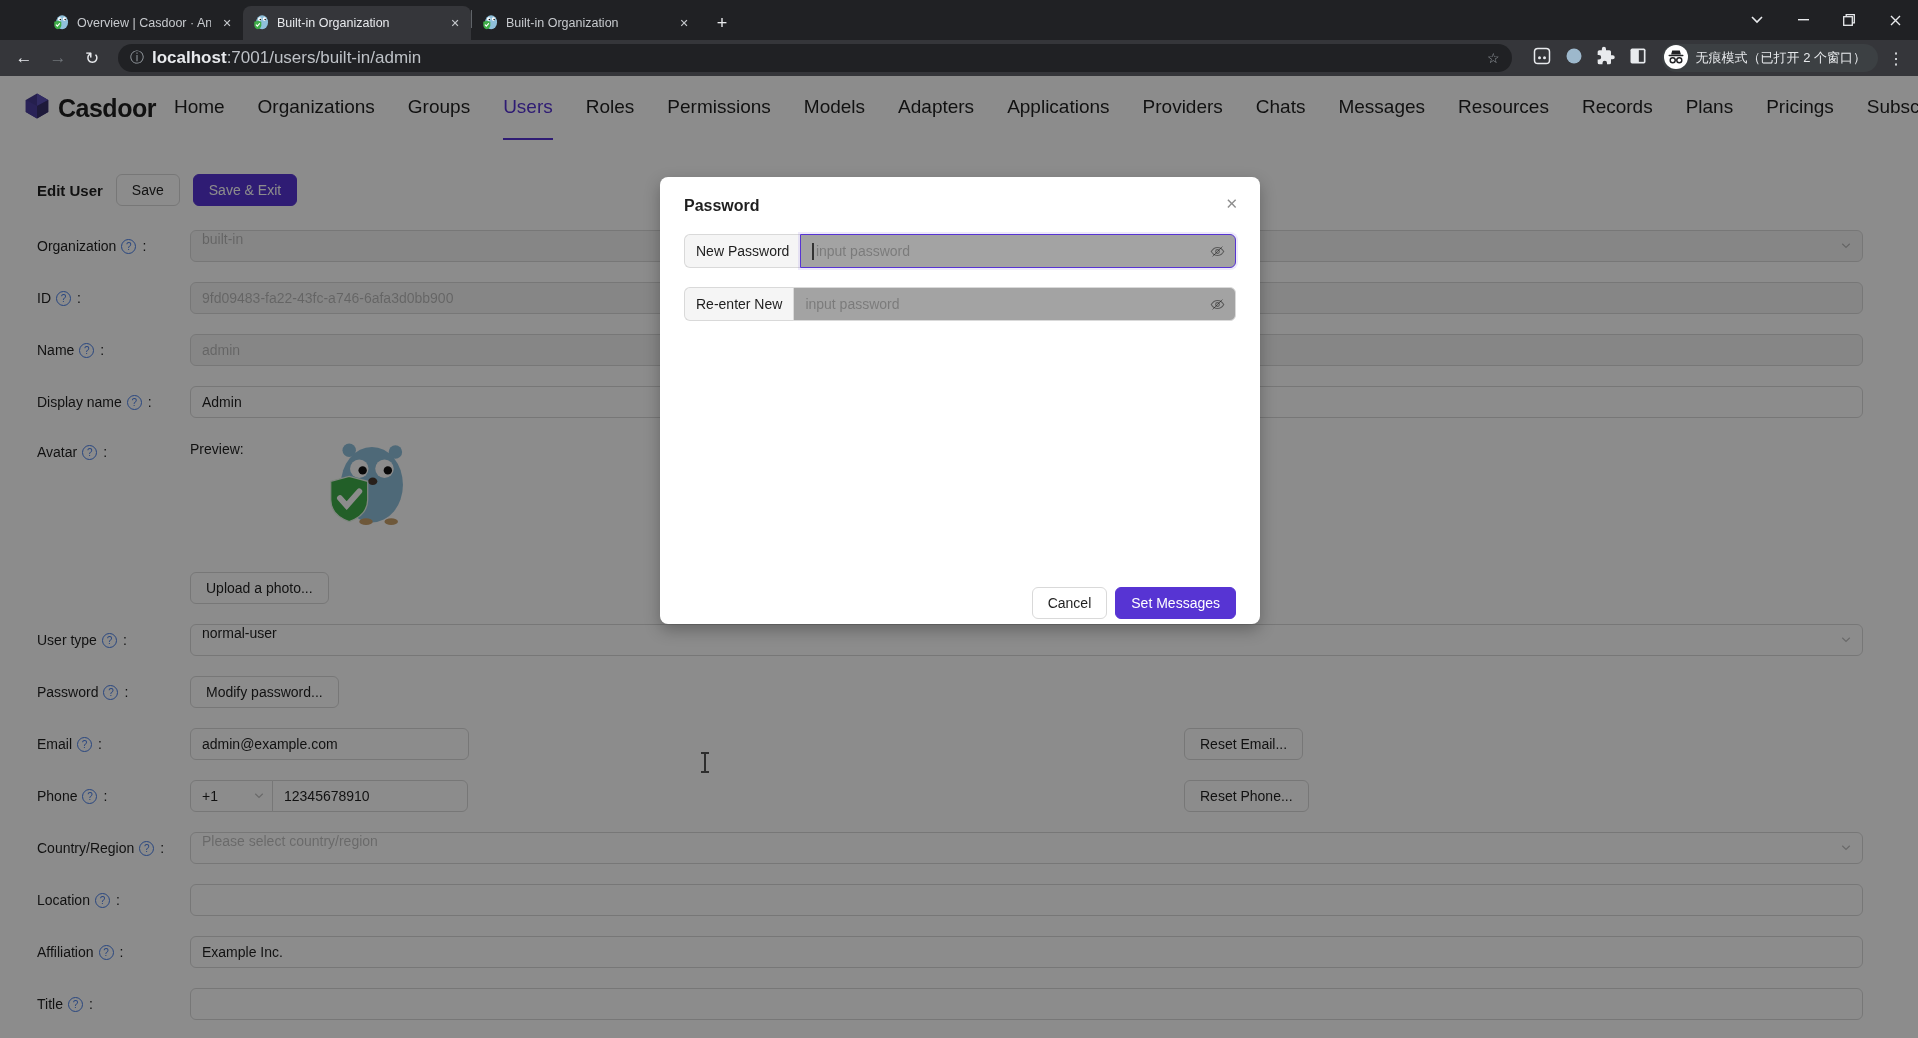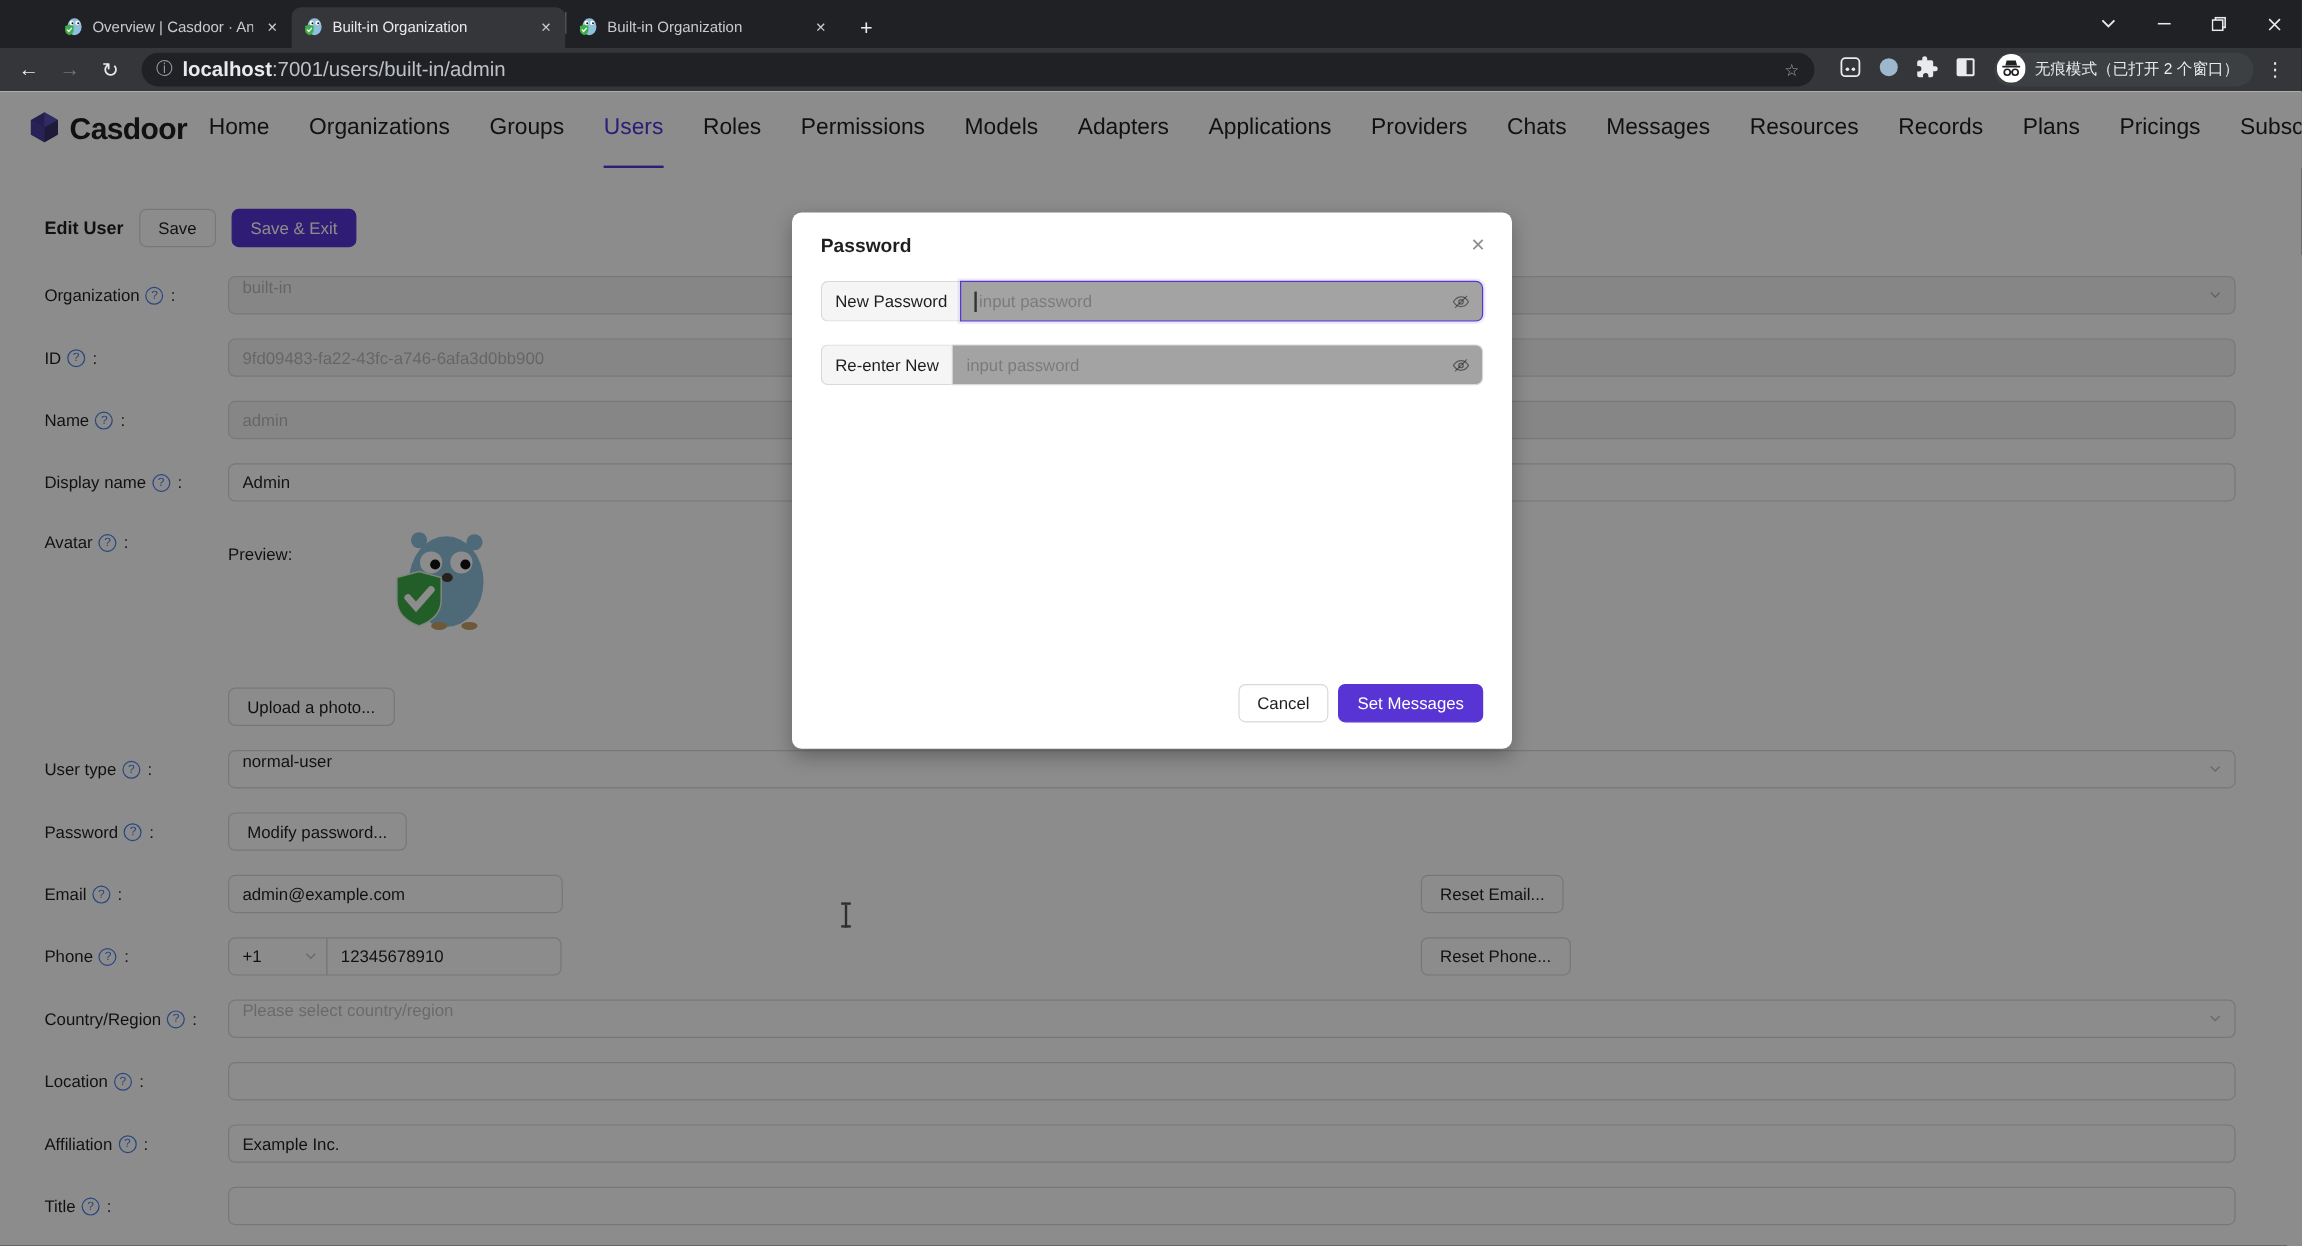--- a/index.html
+++ b/index.html
@@ -77,39 +77,39 @@
   .sel-arrow { position:absolute; right:12px; color:rgba(0,0,0,.25); pointer-events:none; display:flex; }
   .placeholder-text { color:rgba(0,0,0,.25); }
   .action-btn { position:absolute; left:994px; }
   .w-email { width:279px; }
   .phone-prefix { width:83px; border-radius:6px 0 0 6px; display:flex; align-items:center;
                   justify-content:space-between; padding:0 8px 0 11px; }
   .phone-num { width:196px; border-radius:0 6px 6px 0; margin-left:-1px; }
   .avatar-row { align-items:flex-start; }
   .avatar-row .flabel { margin-top:6px; }
   .preview-line { display:flex; align-items:flex-start; gap:80px; }
-  .preview-label { font-size:14px; color:rgba(0,0,0,.88); margin-top:16px; }
+  .preview-label { font-size:14px; color:rgba(0,0,0,.88); margin-top:3px; }
   .upload-btn { margin-top:40px; }
 
   
   .modal { position:absolute; left:660px; top:101px; width:600px; height:447px; background:#fff;
            border-radius:8px; box-shadow:0 6px 16px rgba(0,0,0,.28); z-index:20; padding:20px 24px; }
   .modal-title { font-size:16px; font-weight:bold; color:rgba(0,0,0,.88); }
   .modal-close { position:absolute; top:18px; right:22px; color:rgba(0,0,0,.45); font-size:15px; cursor:pointer; }
   .pw-row { display:flex; margin-top:19px; position:relative; }
   .pw-addon { flex:none; display:flex; align-items:center; padding:0 11px; font-size:14px;
               color:rgba(0,0,0,.88); background:#f5f5f5; border:1px solid #d9d9d9; border-right:none;
               border-radius:6px 0 0 6px; height:34px; }
   .pw-field { flex:1; height:34px; border:1px solid #d9d9d9; border-radius:0 6px 6px 0;
               display:flex; align-items:center; padding:0 34px 0 11px; position:relative; background:#a3a3a3; }
   .pw-field.focused { border-color:#5734d3; box-shadow:0 0 0 2px rgba(87,52,211,.10); }
   .pw-placeholder { font-size:14px; color:rgba(0,0,0,.25); }
   .caret { width:1.5px; height:17px; background:#333; margin-right:2px; }
   .eye { position:absolute; right:10px; color:rgba(0,0,0,.45); display:flex; }
-  .modal-footer { position:absolute; right:24px; bottom:22px; display:flex; gap:8px;padding-left:16px; }
+  .modal-footer { position:absolute; right:24px; bottom:5px; display:flex; gap:8px;padding-left:16px; }
 
   
   .ibeam { position:absolute; left:700px; top:676px; width:10px; height:23px; z-index:15; }
   .ibeam::before { content:""; position:absolute; left:4px; top:2px; bottom:2px; width:2px; background:#2e2e2e; }
   .ibeam::after { content:""; position:absolute; left:1px; right:1px; top:0; height:2px; background:#2e2e2e;
                   box-shadow:0 19px 0 #2e2e2e; }
 </style>
 </head>
 <body>
 

